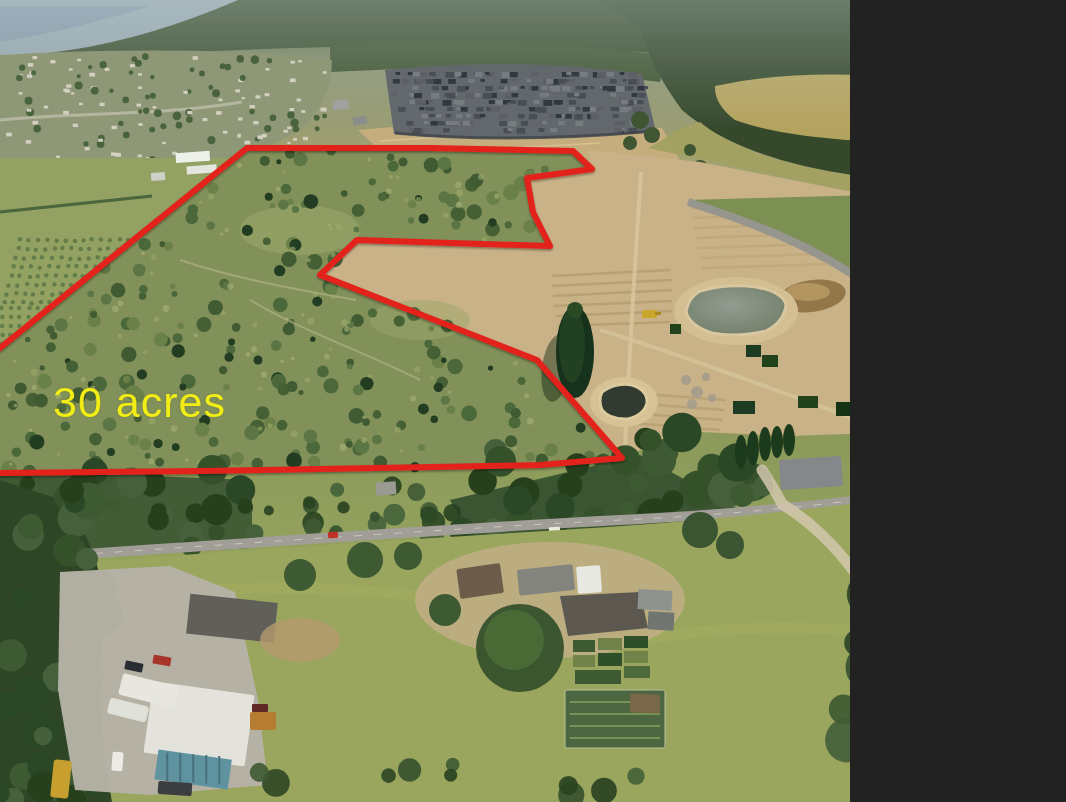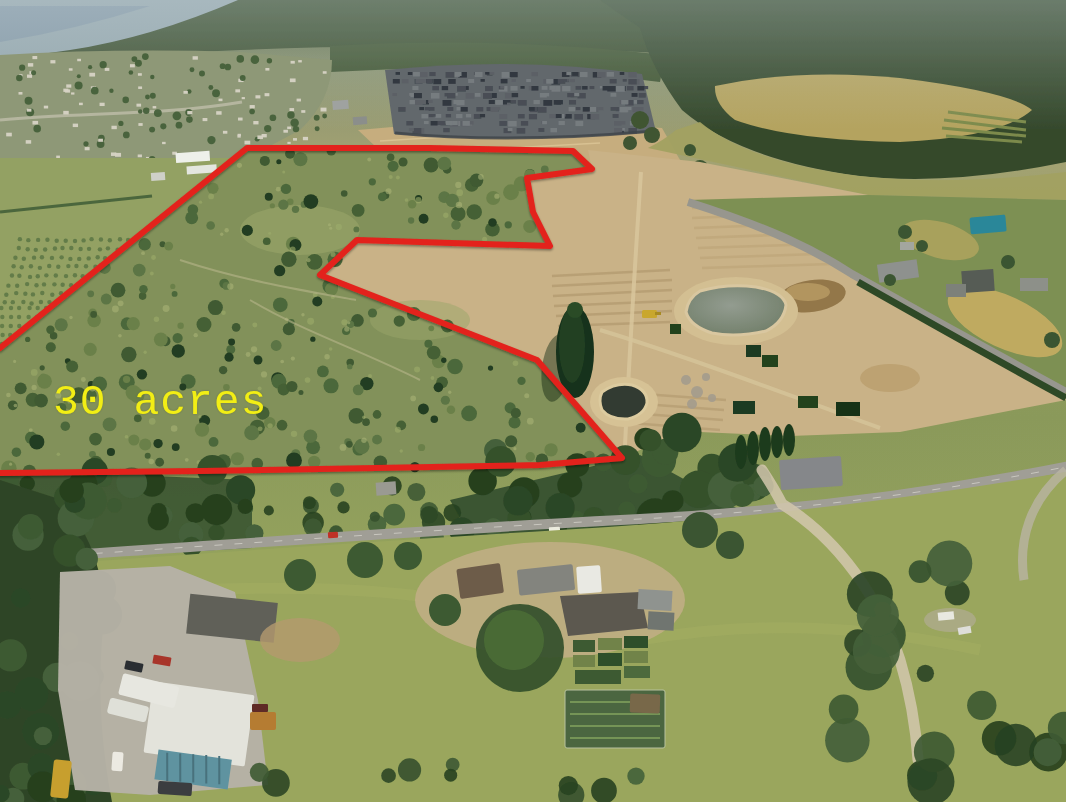--- a/index.html
+++ b/index.html
@@ -1,17 +1,17 @@
 <!DOCTYPE html>
 <html><head>
 <meta charset="utf-8">
 <style>
   html,body{margin:0;padding:0;background:#222;}
-  #stage{position:relative;width:1066px;height:802px;overflow:hidden;
-         font-family:Liberation Mono, monospace;}
+  #stage{position:relative;width:850px;height:802px;overflow:hidden;
+         font-family:Liberation Sans, sans-serif;}
   #stage svg{position:absolute;left:0;top:0;width:1066px;height:802px;display:block;}
   #acreage-label{position:absolute;line-height:1;font-weight:400;letter-spacing:1px;
          text-shadow:0 0 2px rgba(60,60,0,.25);white-space:nowrap;pointer-events:none;}
 </style>
 </head>
 <body>
 
 <div id="stage">
 <svg id="scene" viewBox="0 0 1066 802">
   <defs>

